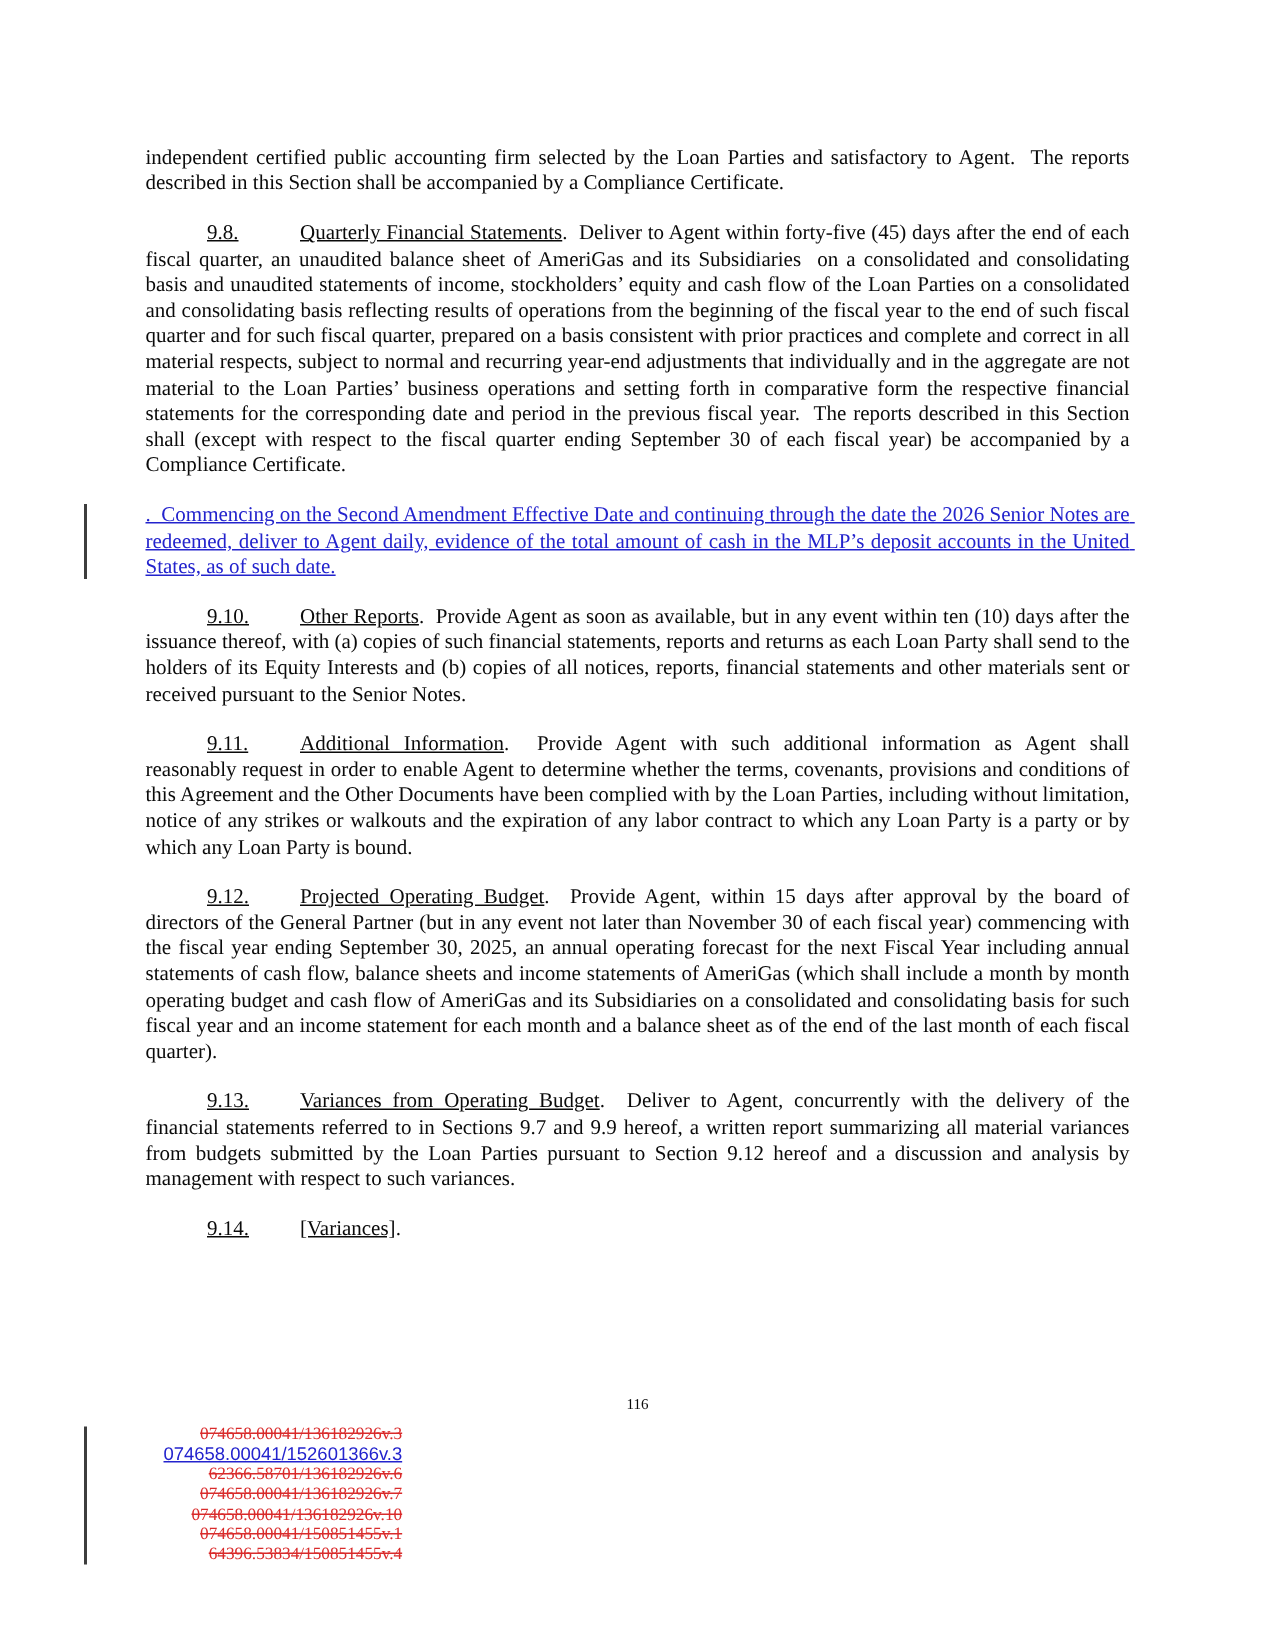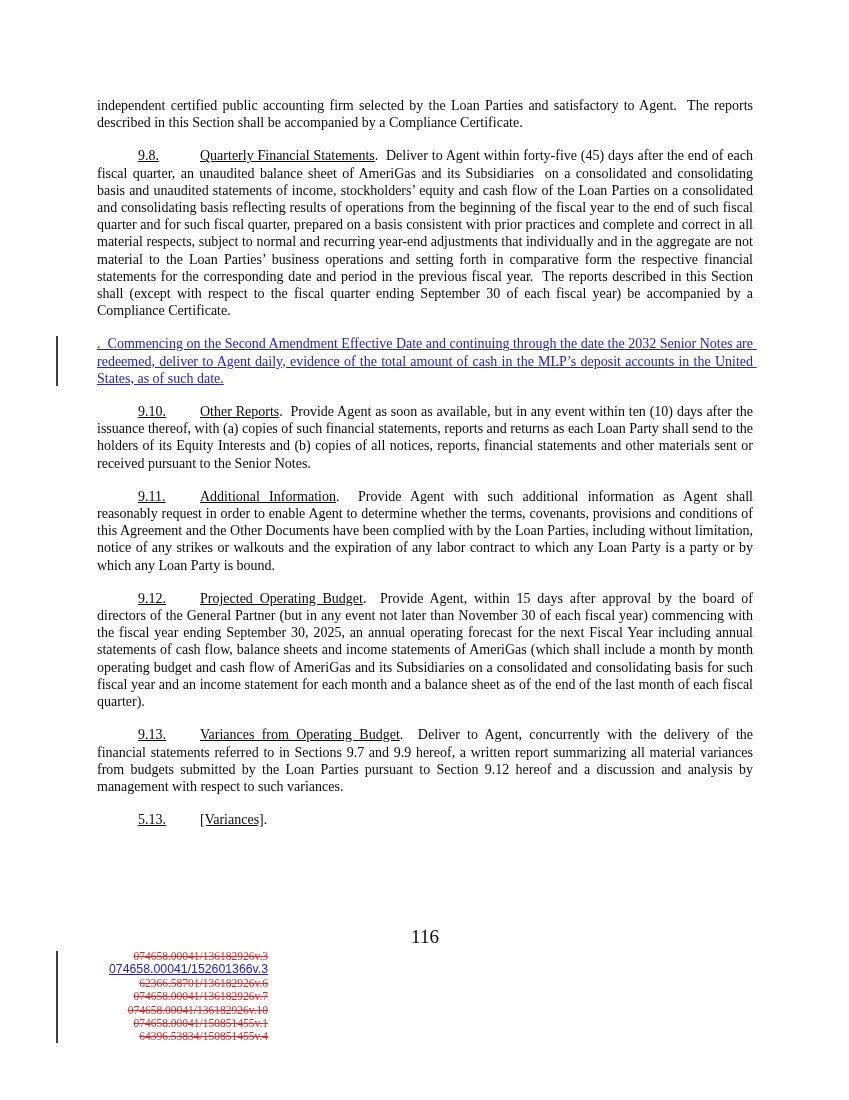--- a/index.html
+++ b/index.html
@@ -58,21 +58,21 @@
     bottom: 1px;
     width: 2px;
     background: var(--change-bar, #3d3d3d);
   }
   .pagenum {
     position: absolute;
     top: 929px;
     left: 97px;
     width: 656px;
     text-align: center;
-    font-size: 19px;
+    font-size: 10px;
     line-height: 16px;
   }
   .versions {
     position: absolute;
     top: 950px;
     left: 97px;
   }
   .ver {
     font-size: 11.5px;
     line-height: 13.4px;
@@ -96,31 +96,31 @@
 
 <div class="page">
 
   <div class="content">
 
     <p class="para"><span class="pre">independent certified public accounting firm selected by the Loan Parties and satisfactory to Agent.  The reports described in this Section shall be accompanied by a Compliance Certificate.</span></p>
 
     <p class="para"><span class="numbox"><u>9.8.</u></span><span class="sec-title">Quarterly Financial Statements</span><span class="pre">.  Deliver to Agent within forty-five (45) days after the end of each fiscal quarter, an unaudited balance sheet of AmeriGas and its Subsidiaries  on a consolidated and consolidating basis and unaudited statements of income, stockholders’ equity and cash flow of the Loan Parties on a consolidated and consolidating basis reflecting results of operations from the beginning of the fiscal year to the end of such fiscal quarter and for such fiscal quarter, prepared on a basis consistent with prior practices and complete and correct in all material respects, subject to normal and recurring year-end adjustments that individually and in the aggregate are not material to the Loan Parties’ business operations and setting forth in comparative form the respective financial statements for the corresponding date and period in the previous fiscal year.  The reports described in this Section shall (except with respect to the fiscal quarter ending September 30 of each fiscal year) be accompanied by a Compliance Certificate.</span></p>
 
 
-    <p class="para ins-para"><span class="changebar"></span><span class="pre">.  Commencing on the Second Amendment Effective Date and continuing through the date the 2032 Senior Notes are redeemed, deliver to Agent daily, evidence of the total amount of cash in the MLP’s deposit accounts in the United States, as of such date.</span></p>
+    <p class="para ins-para"><span class="changebar"></span><span class="pre">.  Commencing on the Second Amendment Effective Date and continuing through the date the 2026 Senior Notes are redeemed, deliver to Agent daily, evidence of the total amount of cash in the MLP’s deposit accounts in the United States, as of such date.</span></p>
 
     <p class="para"><span class="numbox"><u>9.10.</u></span><span class="sec-title">Other Reports</span><span class="pre">.  Provide Agent as soon as available, but in any event within ten (10) days after the issuance thereof, with (a) copies of such financial statements, reports and returns as each Loan Party shall send to the holders of its Equity Interests and (b) copies of all notices, reports, financial statements and other materials sent or received pursuant to the Senior Notes.</span></p>
 
     <p class="para"><span class="numbox"><u>9.11.</u></span><span class="sec-title">Additional Information</span><span class="pre">.  Provide Agent with such additional information as Agent shall reasonably request in order to enable Agent to determine whether the terms, covenants, provisions and conditions of this Agreement and the Other Documents have been complied with by the Loan Parties, including without limitation, notice of any strikes or walkouts and the expiration of any labor contract to which any Loan Party is a party or by which any Loan Party is bound.</span></p>
 
     <p class="para"><span class="numbox"><u>9.12.</u></span><span class="sec-title">Projected Operating Budget</span><span class="pre">.  Provide Agent, within 15 days after approval by the board of directors of the General Partner (but in any event not later than November 30 of each fiscal year) commencing with the fiscal year ending September 30, 2025, an annual operating forecast for the next Fiscal Year including annual statements of cash flow, balance sheets and income statements of AmeriGas (which shall include a month by month operating budget and cash flow of AmeriGas and its Subsidiaries on a consolidated and consolidating basis for such fiscal year and an income statement for each month and a balance sheet as of the end of the last month of each fiscal quarter).</span></p>
 
     <p class="para"><span class="numbox"><u>9.13.</u></span><span class="sec-title">Variances from Operating Budget</span><span class="pre">.  Deliver to Agent, concurrently with the delivery of the financial statements referred to in Sections 9.7 and 9.9 hereof, a written report summarizing all material variances from budgets submitted by the Loan Parties pursuant to Section 9.12 hereof and a discussion and analysis by management with respect to such variances.</span></p>
 
-    <p class="para"><span class="numbox numbox-sm"><u>5.13.</u></span><span class="sec-title">[Variances]</span><span class="pre">.</span></p>
+    <p class="para"><span class="numbox numbox-sm"><u>9.14.</u></span><span class="sec-title">[Variances]</span><span class="pre">.</span></p>
 
   </div>
 
   <div class="pagenum">116</div>
 
   <div class="versions">
     <span class="changebar"></span>
     <div class="ver ver-del">074658.00041/136182926v.3</div>
     <div class="ver ver-ins">074658.00041/152601366v.3</div>
     <div class="ver ver-del">62366.58701/136182926v.6</div>

